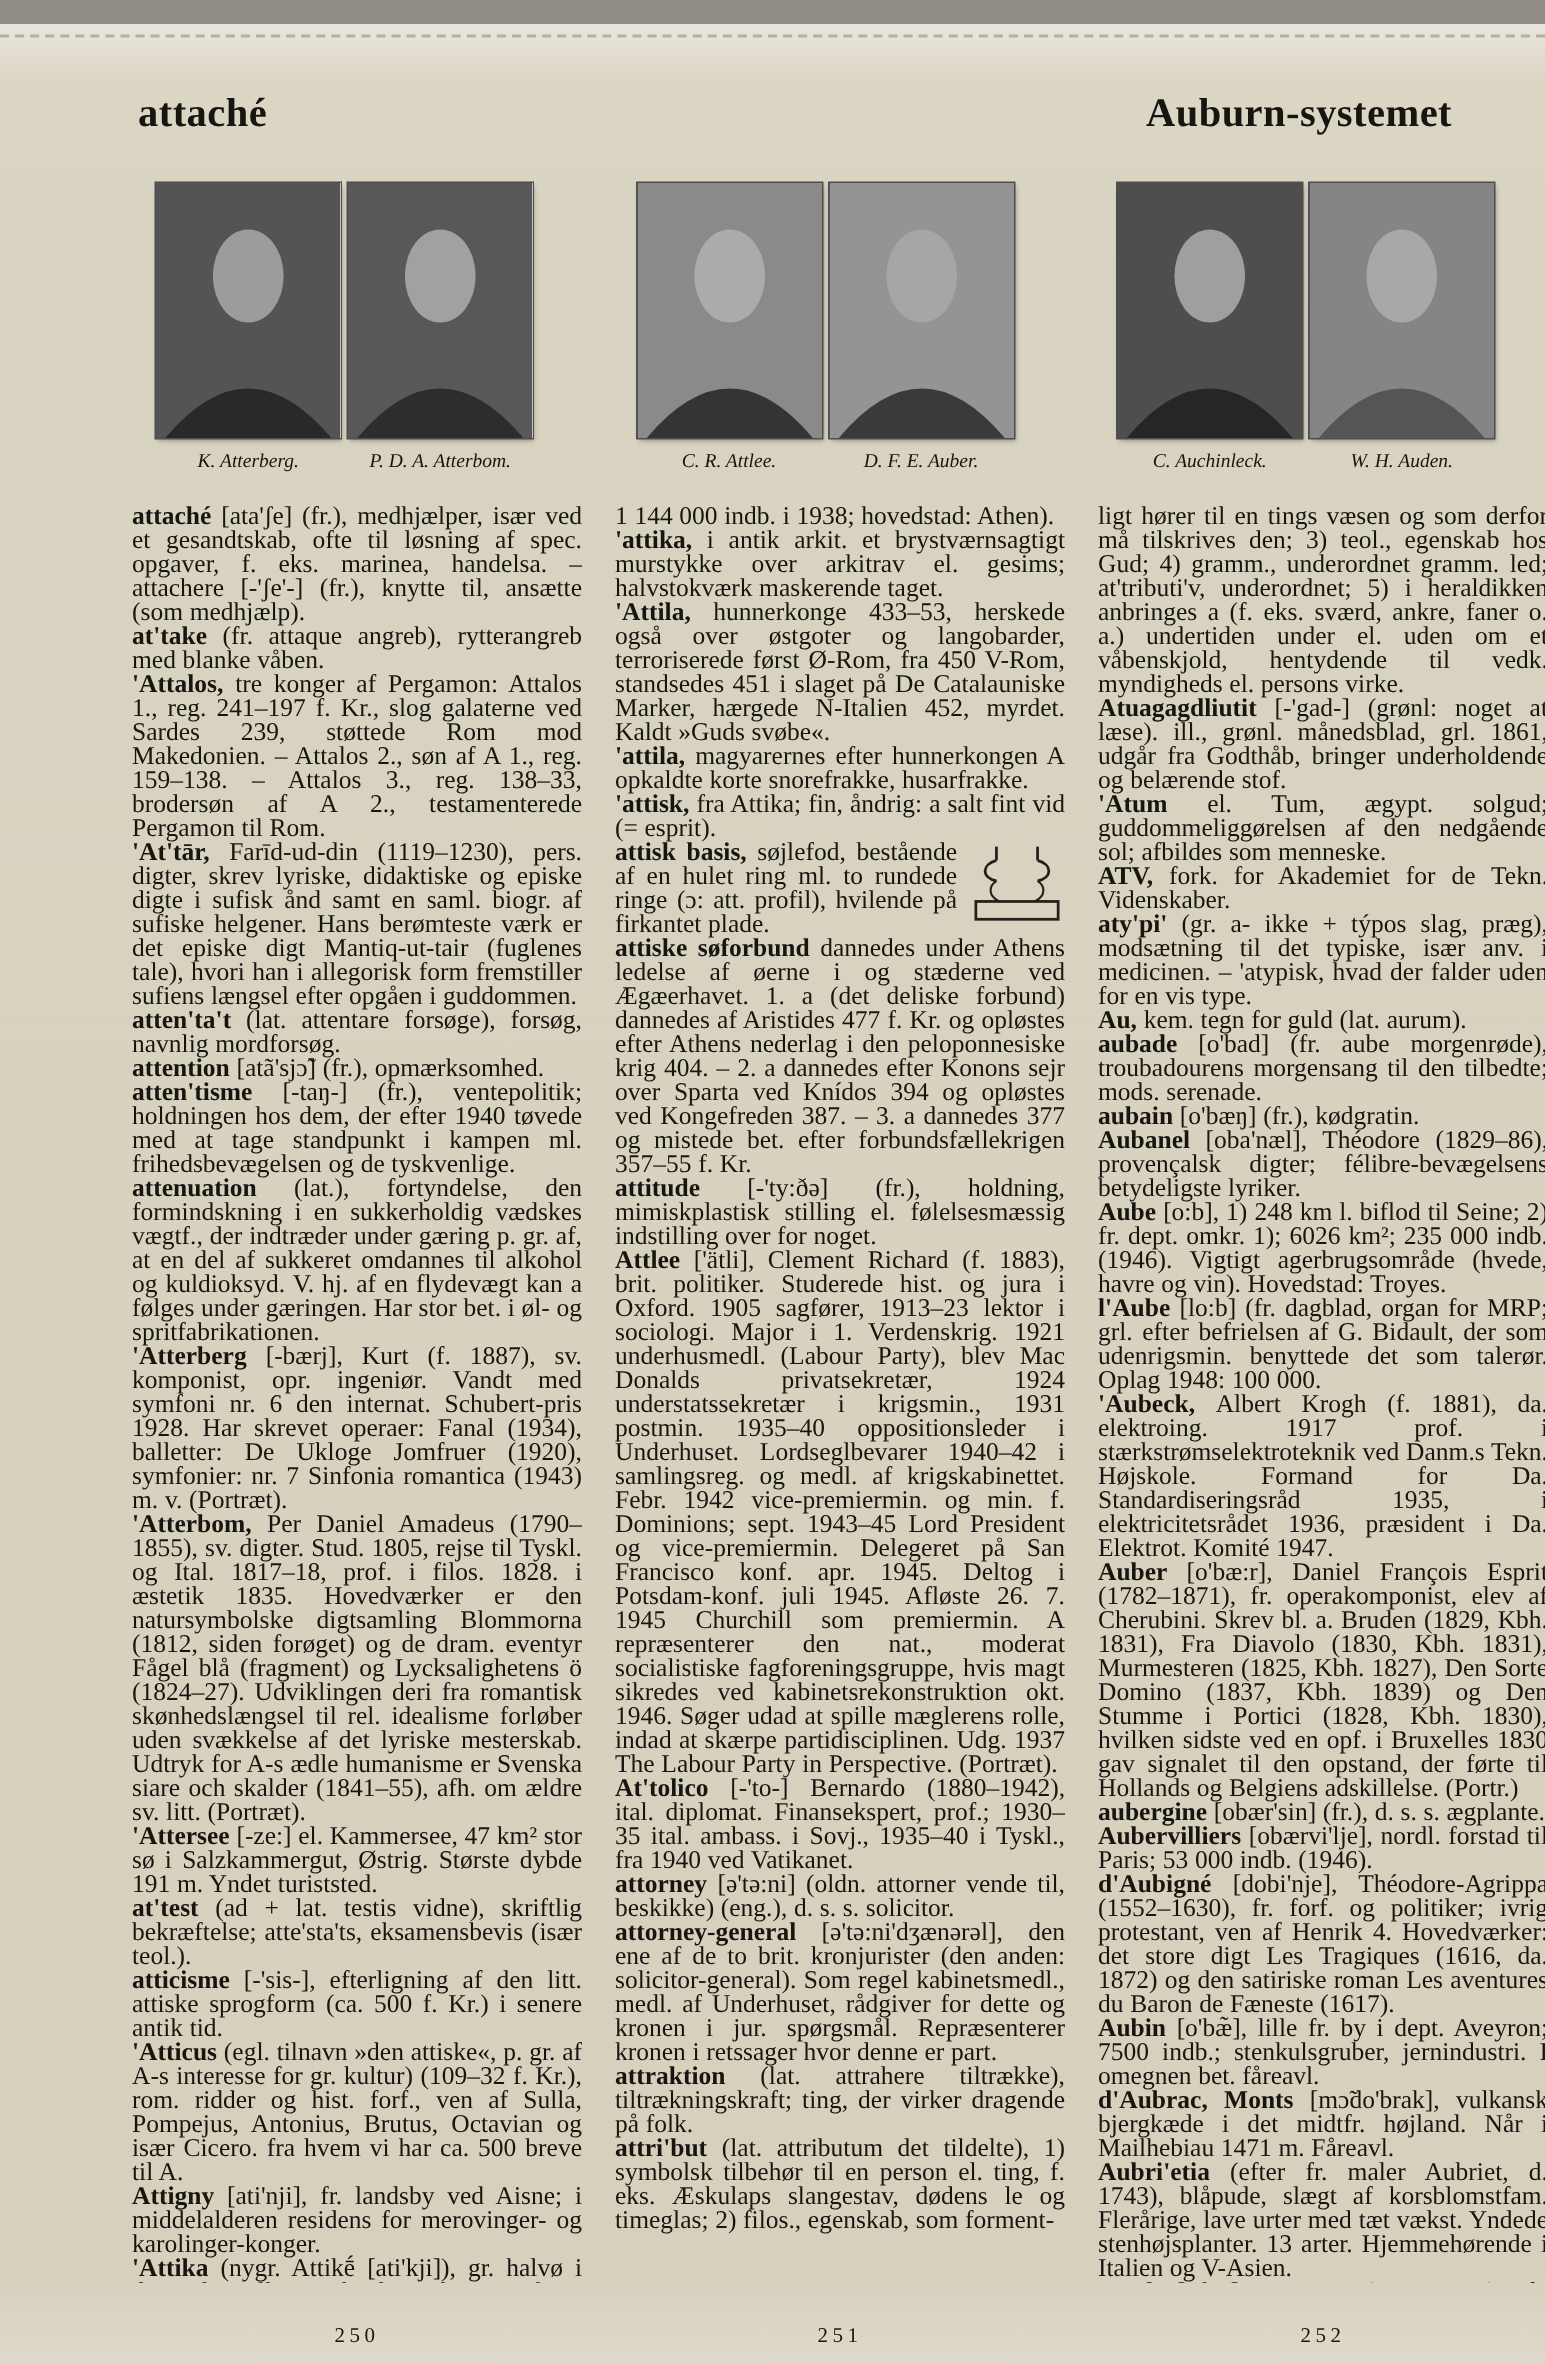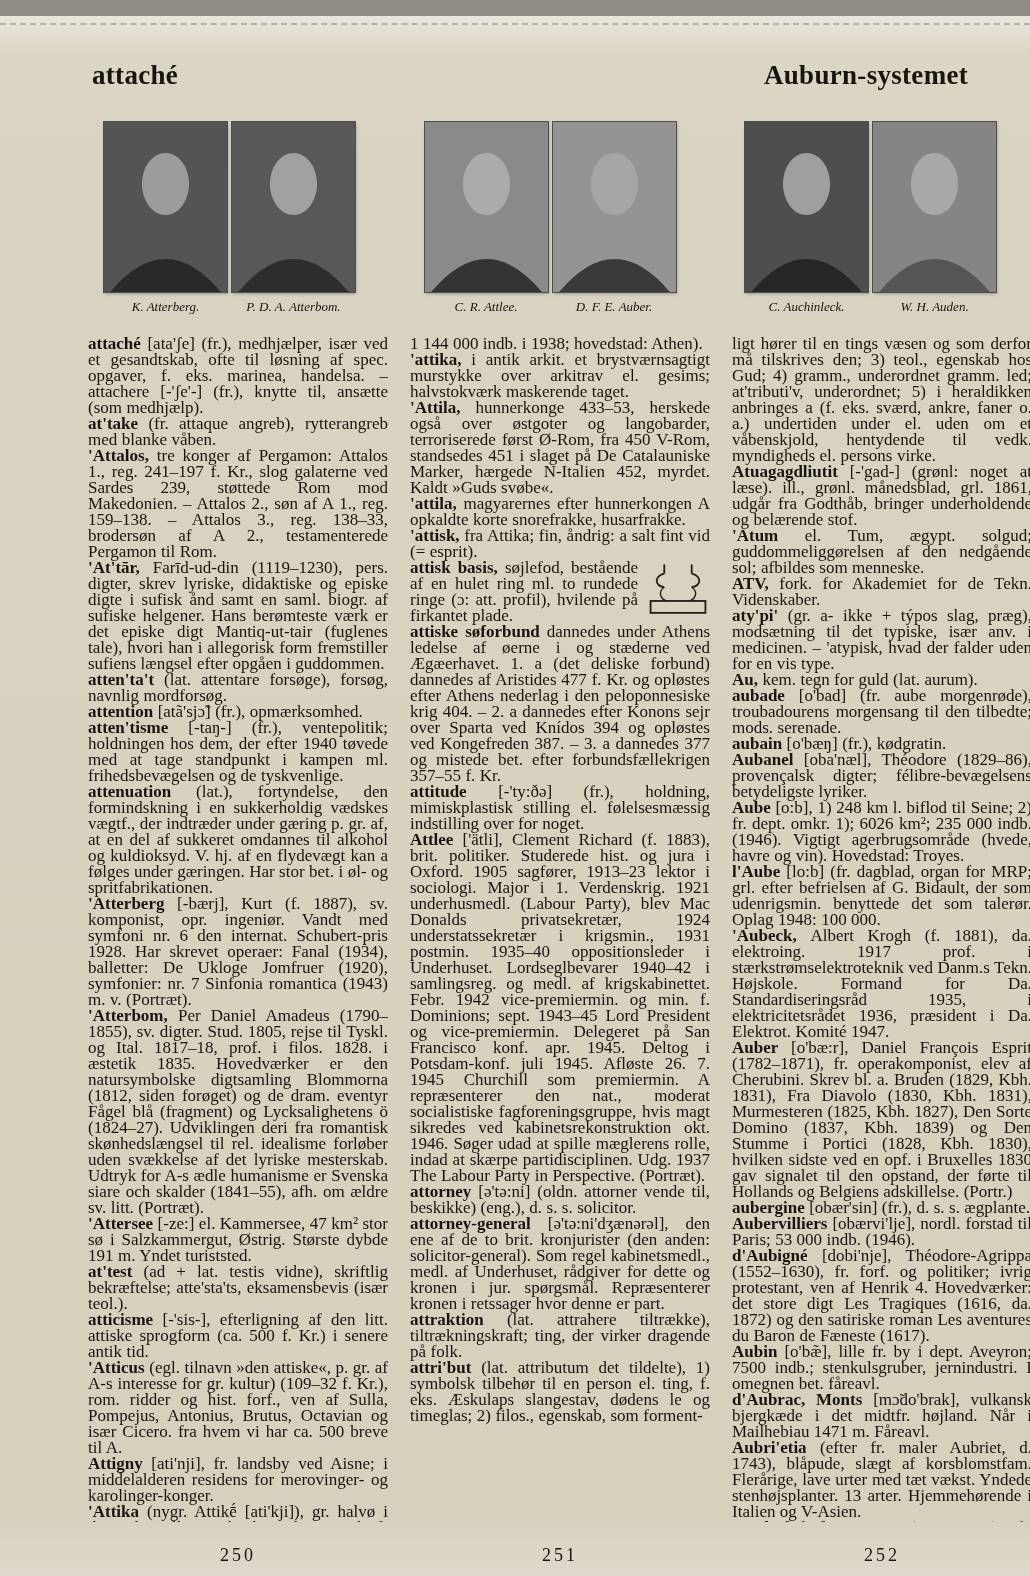--- a/index.html
+++ b/index.html
@@ -49,21 +49,21 @@
   .base-ill {
     float:right; width:64px; height:56px; margin:2px 0 2px 8px;
   }
   .base-ill svg { display:block; width:100%; height:100%; }
   .footer {
     position:absolute; bottom:26px; left:88px;
     display:flex; gap:22px;
   }
   .footer span {
     display:inline-block; width:300px; text-align:center;
-    font-size:18px; letter-spacing:3px;
+    font-size:14px; letter-spacing:3px;
   }
 </style>
 </head>
 <body>
 
 <div class="page">
   <div class="scan-top"></div>
 
   <header class="header">
     <span class="head-term">attaché</span>
@@ -171,20 +171,21 @@
               <path d="M20 12 C 9 15, 9 25, 20 27" stroke="#211f1a" stroke-width="2" fill="none"></path>
               <path d="M50 12 C 61 15, 61 25, 50 27" stroke="#211f1a" stroke-width="2" fill="none"></path>
               <path d="M20 27 C 14 31, 14 38, 22 42" stroke="#211f1a" stroke-width="1.5" fill="none"></path>
               <path d="M50 27 C 56 31, 56 38, 48 42" stroke="#211f1a" stroke-width="1.5" fill="none"></path>
               <rect x="5" y="42" width="60" height="13" stroke="#211f1a" stroke-width="2" fill="none"></rect>
             </svg>
           </span><b class="term">attisk basis, </b><span>søjlefod, bestående af en hulet ring ml. to rundede ringe (ɔ: att. profil), hvilende på firkantet plade.</span></p>
         <p class="entry"><b class="term">attiske søforbund </b><span>dannedes under Athens ledelse af øerne i og stæderne ved Ægæerhavet. 1. a (det deliske forbund) dannedes af Aristides 477 f. Kr. og opløstes efter Athens nederlag i den peloponnesiske krig 404. – 2. a dannedes efter Konons sejr over Sparta ved Knídos 394 og opløstes ved Kongefreden 387. – 3. a dannedes 377 og mistede bet. efter forbundsfællekrigen 357–55 f. Kr.</span></p>
         <p class="entry"><b class="term">attitude </b><span>[-'ty:ðə] (fr.), holdning, mimiskplastisk stilling el. følelsesmæssig indstilling over for noget.</span></p>
         <p class="entry"><b class="term">Attlee </b><span>['ätli], Clement Richard (f. 1883), brit. politiker. Studerede hist. og jura i Oxford. 1905 sagfører, 1913–23 lektor i sociologi. Major i 1. Verdenskrig. 1921 underhusmedl. (Labour Party), blev Mac Donalds privatsekretær, 1924 understatssekretær i krigsmin., 1931 postmin. 1935–40 oppositionsleder i Underhuset. Lordseglbevarer 1940–42 i samlingsreg. og medl. af krigskabinettet. Febr. 1942 vice-premiermin. og min. f. Dominions; sept. 1943–45 Lord President og vice-premiermin. Delegeret på San Francisco konf. apr. 1945. Deltog i Potsdam-konf. juli 1945. Afløste 26. 7. 1945 Churchill som premiermin. A repræsenterer den nat., moderat socialistiske fagforeningsgruppe, hvis magt sikredes ved kabinetsrekonstruktion okt. 1946. Søger udad at spille mæglerens rolle, indad at skærpe partidisciplinen. Udg. 1937 The Labour Party in Perspective. (Portræt).</span></p>
+        <p class="entry"><b class="term">At'tolico </b><span>[-'to-] Bernardo (1880–1942), ital. diplomat. Finansekspert, prof.; 1930–35 ital. ambass. i Sovj., 1935–40 i Tyskl., fra 1940 ved Vatikanet.</span></p>
         <p class="entry"><b class="term">attorney </b><span>[ə'tə:ni] (oldn. attorner vende til, beskikke) (eng.), d. s. s. solicitor.</span></p>
         <p class="entry"><b class="term">attorney-general </b><span>[ə'tə:ni'dʒænərəl], den ene af de to brit. kronjurister (den anden: solicitor-general). Som regel kabinetsmedl., medl. af Underhuset, rådgiver for dette og kronen i jur. spørgsmål. Repræsenterer kronen i retssager hvor denne er part.</span></p>
         <p class="entry"><b class="term">attraktion </b><span>(lat. attrahere tiltrække), tiltrækningskraft; ting, der virker dragende på folk.</span></p>
         <p class="entry"><b class="term">attri'but </b><span>(lat. attributum det tildelte), 1) symbolsk tilbehør til en person el. ting, f. eks. Æskulaps slangestav, dødens le og timeglas; 2) filos., egenskab, som forment-</span></p>
       </div>
     <div class="column">
         <p class="entry"><span>ligt hører til en tings væsen og som derfor må tilskrives den; 3) teol., egenskab hos Gud; 4) gramm., underordnet gramm. led; at'tributi'v, underordnet; 5) i heraldikken anbringes a (f. eks. sværd, ankre, faner o. a.) undertiden under el. uden om et våbenskjold, hentydende til vedk. myndigheds el. persons virke.</span></p>
         <p class="entry"><b class="term">Atuagagdliutit </b><span>[-'gad-] (grønl: noget at læse). ill., grønl. månedsblad, grl. 1861, udgår fra Godthåb, bringer underholdende og belærende stof.</span></p>
         <p class="entry"><b class="term">'Atum </b><span>el. Tum, ægypt. solgud; guddommeliggørelsen af den nedgående sol; afbildes som menneske.</span></p>
         <p class="entry"><b class="term">ATV, </b><span>fork. for Akademiet for de Tekn. Videnskaber.</span></p>

